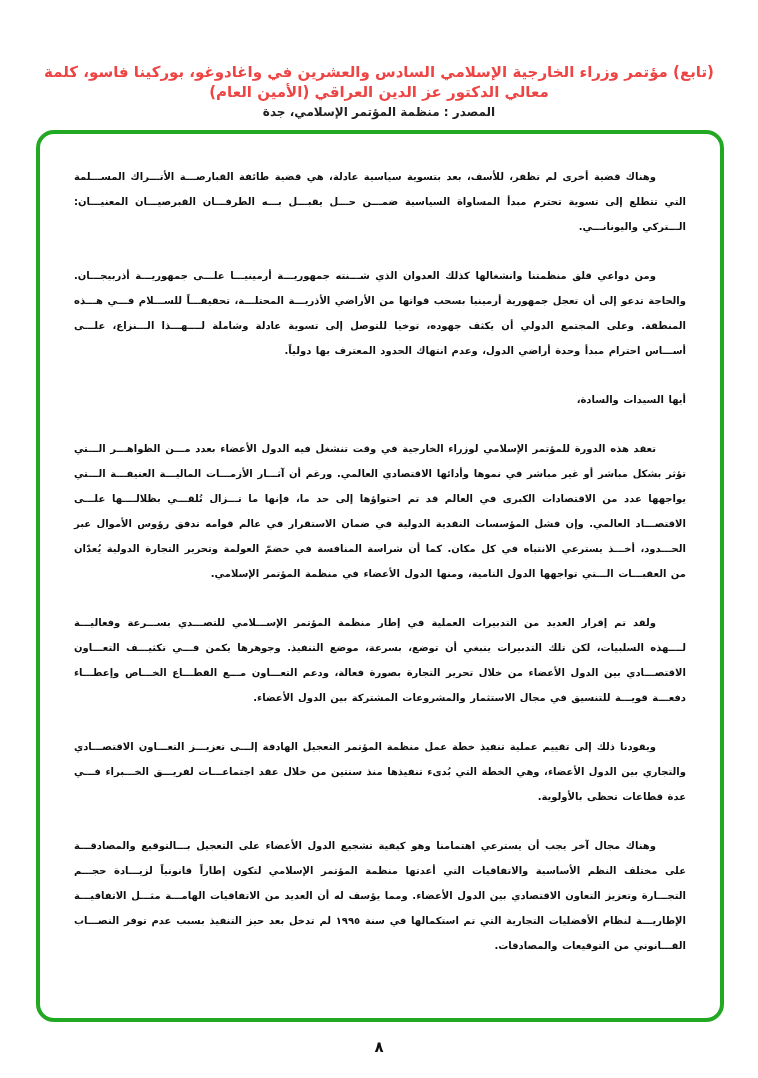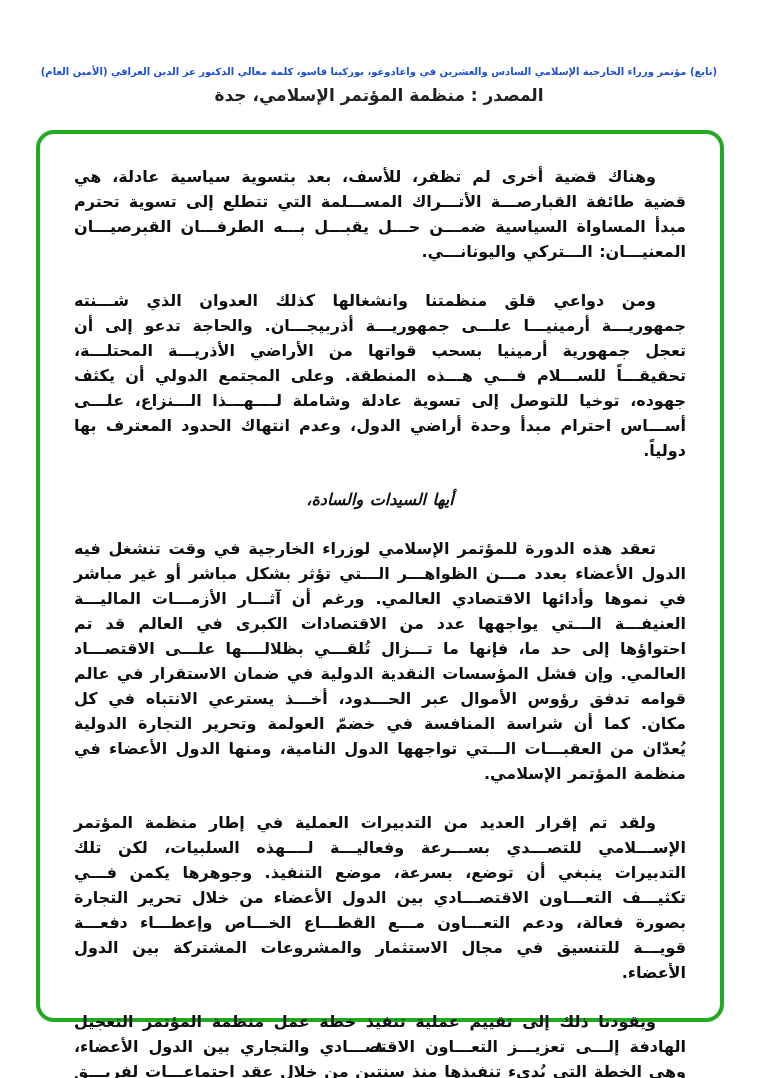--- a/index.html
+++ b/index.html
@@ -16,59 +16,58 @@
   }
   .doc-header {
     position: absolute;
     top: 62px;
     left: 40px;
     right: 40px;
     text-align: center;
     direction: rtl;
   }
   .doc-header .title-line {
-    font-size: 10px;
+    font-size: 15px;
     font-weight: 700;
     line-height: 20px;
-    color: #1d4ed8;
+    color: #ef4444;
   }
   .doc-header .source-line {
     margin-top: 3px;
-    font-size: 17px;
+    font-size: 12px;
     font-weight: 700;
     color: #222222;
   }
   .content-frame {
     position: absolute;
     top: 130px;
     left: 36px;
     width: 688px;
     height: 892px;
     border: 4px solid #22a822;
     border-radius: 18px;
     padding: 30px 34px 20px 34px;
     background: #ffffff;
   }
   .content-frame .body-text {
     direction: rtl;
     text-align: justify;
   }
   .content-frame p {
-    font-size: 16px;
+    font-size: 10px;
     font-weight: 700;
     line-height: 25px;
     color: #0f0f0f;
     text-indent: 30px;
     margin-bottom: 24px;
     word-spacing: 1px;
   }
   .content-frame p.salutation {
     text-indent: 0;
-    text-align: center;
-    font-style: italic;
+    text-align: right;
   }
   .page-number {
     position: absolute;
     bottom: 22px;
     left: 0;
     right: 0;
     text-align: center;
     font-size: 15px;
     font-weight: 700;
     color: #0f0f0f;

